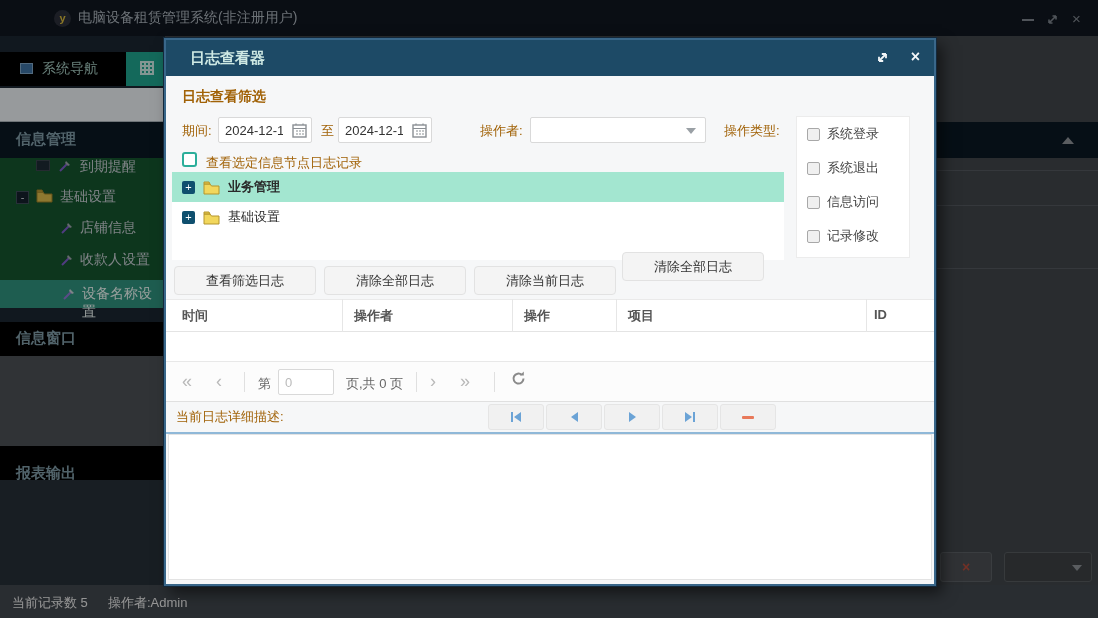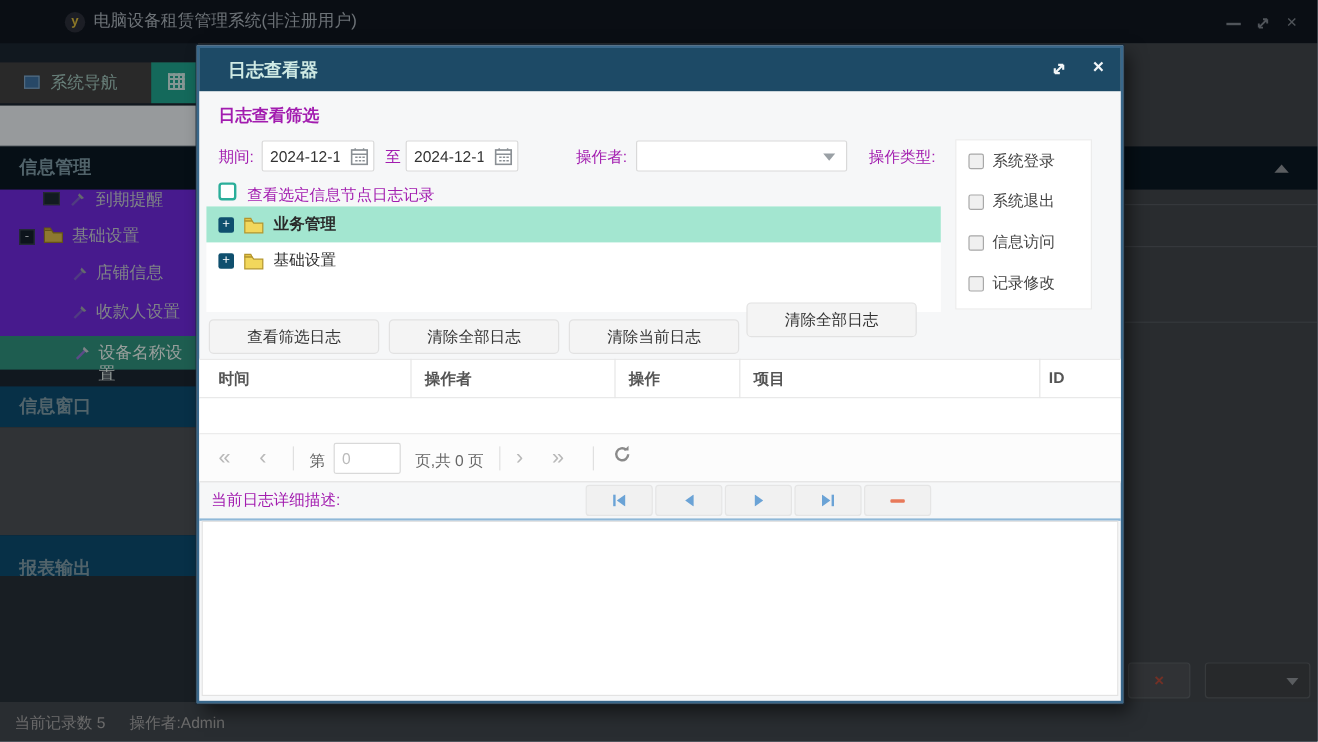--- a/index.html
+++ b/index.html
@@ -9,51 +9,51 @@
   .abs { position:absolute; }
 
   
   .titlebar { left:0; top:0; width:1098px; height:36px; background:#10161f; }
   .app-badge { left:54px; top:10px; width:17px; height:17px; border-radius:50%; background:#2b2f3a; color:#d8b93c; font-size:11px; font-weight:bold; text-align:center; line-height:17px; }
   .app-title { left:78px; top:9px; color:#a7afb7; font-size:14px; }
   .winbtn { top:12px; color:#7b828a; font-size:13px; line-height:13px; }
   .bar-min { left:1022px; top:19px; width:12px; height:2px; background:#7b828a; }
   .mainbg { left:165px; top:36px; width:933px; height:549px; background:#3f4449; }
   .bgrow { background:transparent; border-top:1px solid #52575c; }
-  .tabsrow { left:0; top:52px; width:165px; height:34px; background:#404040; }
+  .tabsrow { left:0; top:52px; width:165px; height:34px; background:#000000; }
   .tab1-icon { left:20px; top:63px; width:13px; height:11px; background:#3d6f9e; border:1px solid #7ea4c4; }
   .tab1-label { left:42px; top:60px; color:#9fc3ba; font-size:14px; }
   .tab2 { left:126px; top:52px; width:39px; height:34px; background:#1fa28c; }
   .grid-icon { left:140px; top:61px; width:14px; height:14px; background:
     repeating-linear-gradient(0deg,#e8f4f1 0 2px,transparent 2px 4px),
     repeating-linear-gradient(90deg,#e8f4f1 0 2px,transparent 2px 4px); opacity:.85; }
   .toolbar { left:0; top:88px; width:165px; height:34px; background:#e9edf0; border-bottom:1px solid #aab2b8; }
   .toolbtn { top:91px; width:28px; height:28px; background:#dde2e6; border:1px solid #97a0a6; border-radius:2px; display:flex; align-items:center; justify-content:center; }
   .band { background:#0a1723; width:1098px; height:36px; left:0; }
   .band-label { color:#7d99a4; font-size:15px; font-weight:bold; }
-  .side-band { background:#0c4a6e; width:165px; height:34px; left:0; }
+  .side-band { background:#000000; width:165px; height:34px; left:0; }
   .collapse-tri { width:0; height:0; border-left:6px solid transparent; border-right:6px solid transparent; border-bottom:7px solid #8a8f94; }
-  .treearea { left:0; top:158px; width:165px; height:124px; background:#6d28d9; }
+  .treearea { left:0; top:158px; width:165px; height:124px; background:#14532d; }
   .titem { color:#c3c9ce; font-size:14px; }
   .sel-row { left:0; top:280px; width:165px; height:28px; background:#2f8f7c; }
   .minusbox { width:13px; height:13px; background:#15202b; border:1px solid #3d4a56; color:#cfd6dc; font-size:11px; line-height:11px; text-align:center; }
   .graypanel { left:0; top:356px; width:165px; height:90px; background:#4a4f54; }
   .darkpanel { left:0; top:480px; width:165px; height:105px; background:#262e37; }
-  .statusbar { left:0; top:585px; width:1098px; height:33px; background:#40464c; color:#a3a3a3; font-size:13px; }
+  .statusbar { left:0; top:585px; width:1098px; height:33px; background:#40464c; color:#e5e5e5; font-size:13px; }
   .br-btn { left:940px; top:552px; width:52px; height:30px; background:#4a4e52; border:1px solid #5a5f63; border-radius:3px; color:#b04a3a; font-weight:bold; font-size:14px; text-align:center; line-height:28px; }
   .br-combo { left:1004px; top:552px; width:88px; height:30px; background:#3c4043; border:1px solid #55595d; border-radius:3px; }
   .tri-down { width:0; height:0; border-left:5px solid transparent; border-right:5px solid transparent; border-top:6px solid #8a8f94; }
 
   
   .overlay { left:0; top:0; width:1098px; height:618px; background:rgba(0,0,0,.35); z-index:5; }
   .modal { left:164px; top:38px; width:772px; height:548px; background:#f6f7f8; border:2px solid #39678a; box-shadow:0 0 0 1px #14283a, 6px 7px 14px rgba(0,0,0,.55); z-index:10; position:absolute; }
   .m-header { left:0; top:0; width:768px; height:36px; background:#1d4a66; }
   .m-title { left:24px; top:9px; color:#cfeae4; font-size:15px; font-weight:bold; }
   .m-close { right:14px; top:9px; color:#f2f6f8; font-size:16px; font-weight:bold; line-height:16px; }
-  .lbl { font-size:13px; color:#a21caf; }
+  .lbl { font-size:13px; color:#a16207; }
   .field { background:#fff; border:1px solid #d9d9d9; border-radius:2px; height:26px; }
   .field input { border:0; outline:0; background:transparent; font-size:13px; color:#333; width:100%; height:24px; padding:0 6px; font-family:inherit; }
   .cb { width:13px; height:13px; background:#f0f0f0; border:1px solid #a8a8a8; border-radius:2px; }
   .cb-teal { width:15px; height:15px; background:#fff; border:2px solid #2bae9a; border-radius:3px; }
   .optype-panel { left:630px; top:76px; width:114px; height:142px; background:#fff; border:1px solid #ececec; overflow:hidden; }
   .optrow { display:flex; align-items:center; gap:7px; height:34px; padding-left:10px; }
   .optrow span { font-size:13px; color:#444; }
   .treebox { left:6px; top:132px; width:612px; height:88px; background:#fff; }
   .trow { height:30px; display:flex; align-items:center; gap:8px; padding-left:10px; }
   .trow.hl { background:#a3e6d0; }

